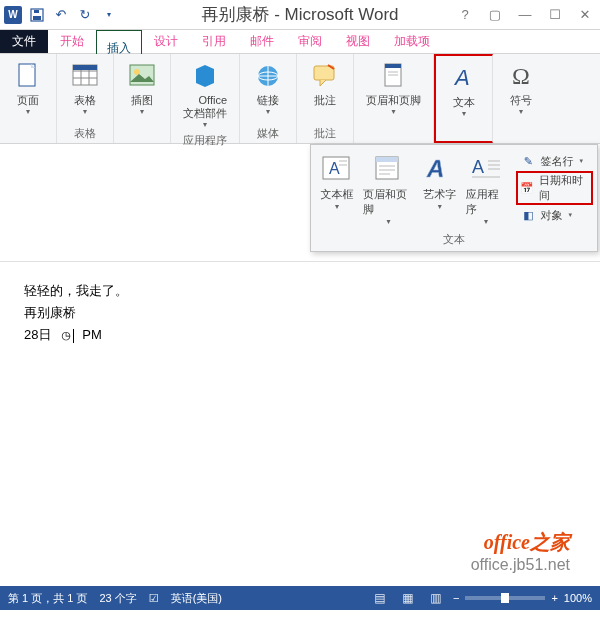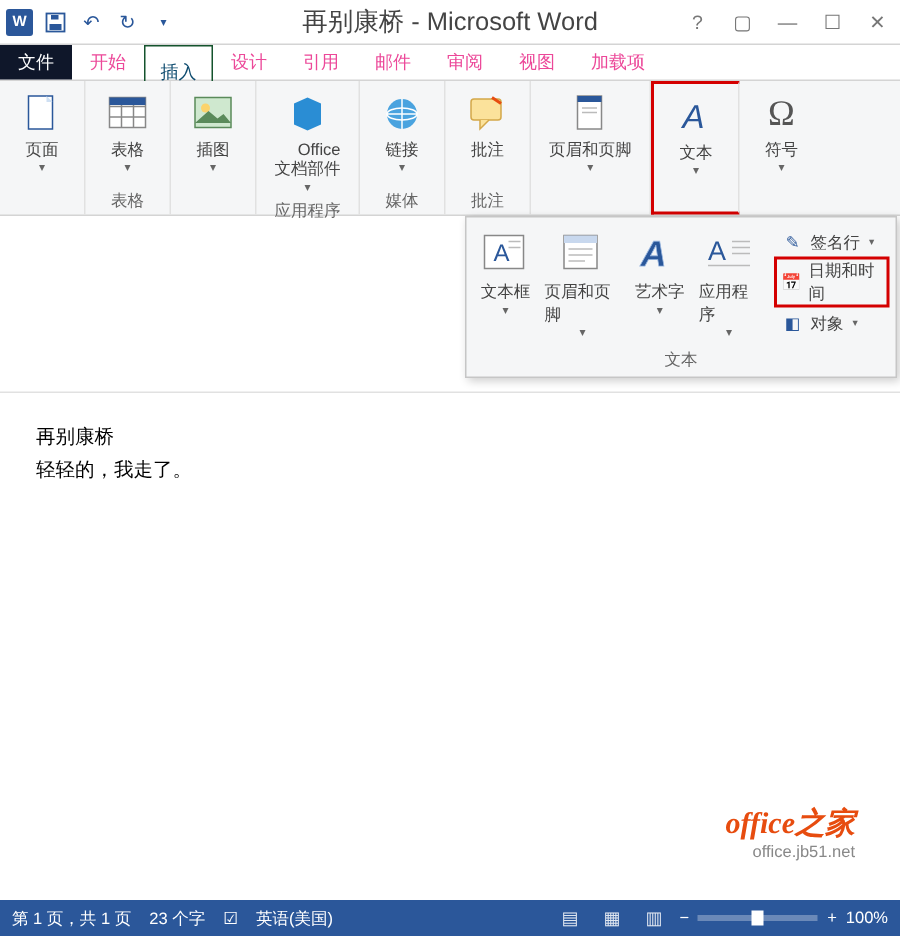--- a/index.html
+++ b/index.html
@@ -49,24 +49,24 @@
   .ruler { height: 18px; background: #fff; border-bottom: 1px solid #e1e1e1; margin-top: 100px; }
   
   
   .doc-area { background: #fff; padding: 18px 24px; position: relative; height: 320px; }
   .doc-line { font-size: 13px; color: #000; line-height: 1.7; font-family: SimSun, serif; }
   .cursor { display: inline-block; width: 1px; height: 14px; background: #000; vertical-align: middle; margin: 0 2px; }
   
   
   .watermark { position: absolute; right: 30px; bottom: 50px; text-align: right; margin-top: 44px; }
   .wm1 { color: #e74c0f; font-size: 20px; font-style: italic; font-weight: bold; font-family: "Times New Roman", serif; }
-  .wm2 { color: #888; font-size: 11px; }
-  
-  
-  .statusbar { position: absolute; bottom: 0; left: 0; right: 0; height: 24px; background: #2b579a; color: #fff; display: flex; align-items: center; font-size: 11px; padding: 0 8px; gap: 12px; }
+  .wm2 { color: #888; font-size: 16px; }
+  
+  
+  .statusbar { position: absolute; bottom: 14px; left: 0; right: 0; height: 24px; background: #2b579a; color: #fff; display: flex; align-items: center; font-size: 11px; padding: 0 8px; gap: 12px; }
   .statusbar .right { margin-left: auto; display: flex; align-items: center; gap: 6px; }
   .view-btn { width: 22px; height: 18px; display: flex; align-items: center; justify-content: center; font-size: 12px; cursor: pointer; opacity: 0.85; }
   .zoom-slider { width: 80px; height: 4px; background: rgba(255,255,255,0.3); position: relative; }
   .zoom-slider::after { content: ""; position: absolute; left: 50%; top: -3px; width: 8px; height: 10px; background: #fff; transform: translateX(-50%); }
   
   
   svg { display: block; }
 </style>
 </head>
 <body>
@@ -313,22 +313,27 @@
         <span class="dd">▾</span>
       </div>
     </div>
   </div>
   <div class="gallery-label">文本</div>
 </div>
 
 <div class="ruler"></div>
 
 <div class="doc-area">
+  <div class="doc-line">轻轻的，我走了。</div>
   <div class="doc-line">再别康桥</div>
-  <div class="doc-line">轻轻的，我走了。</div>
+  <div class="doc-line">
+    <span>28日</span>&nbsp;&nbsp;
+    <span style="font-size:11px">◷</span><span class="cursor"></span>&nbsp;
+    <span>PM</span>
+  </div>
 </div>
 
 <div class="watermark">
   <div class="wm1">office之家</div>
   <div class="wm2">office.jb51.net</div>
 </div>
 
 <div class="statusbar">
   <span>第 1 页，共 1 页</span>
   <span>23 个字</span>

